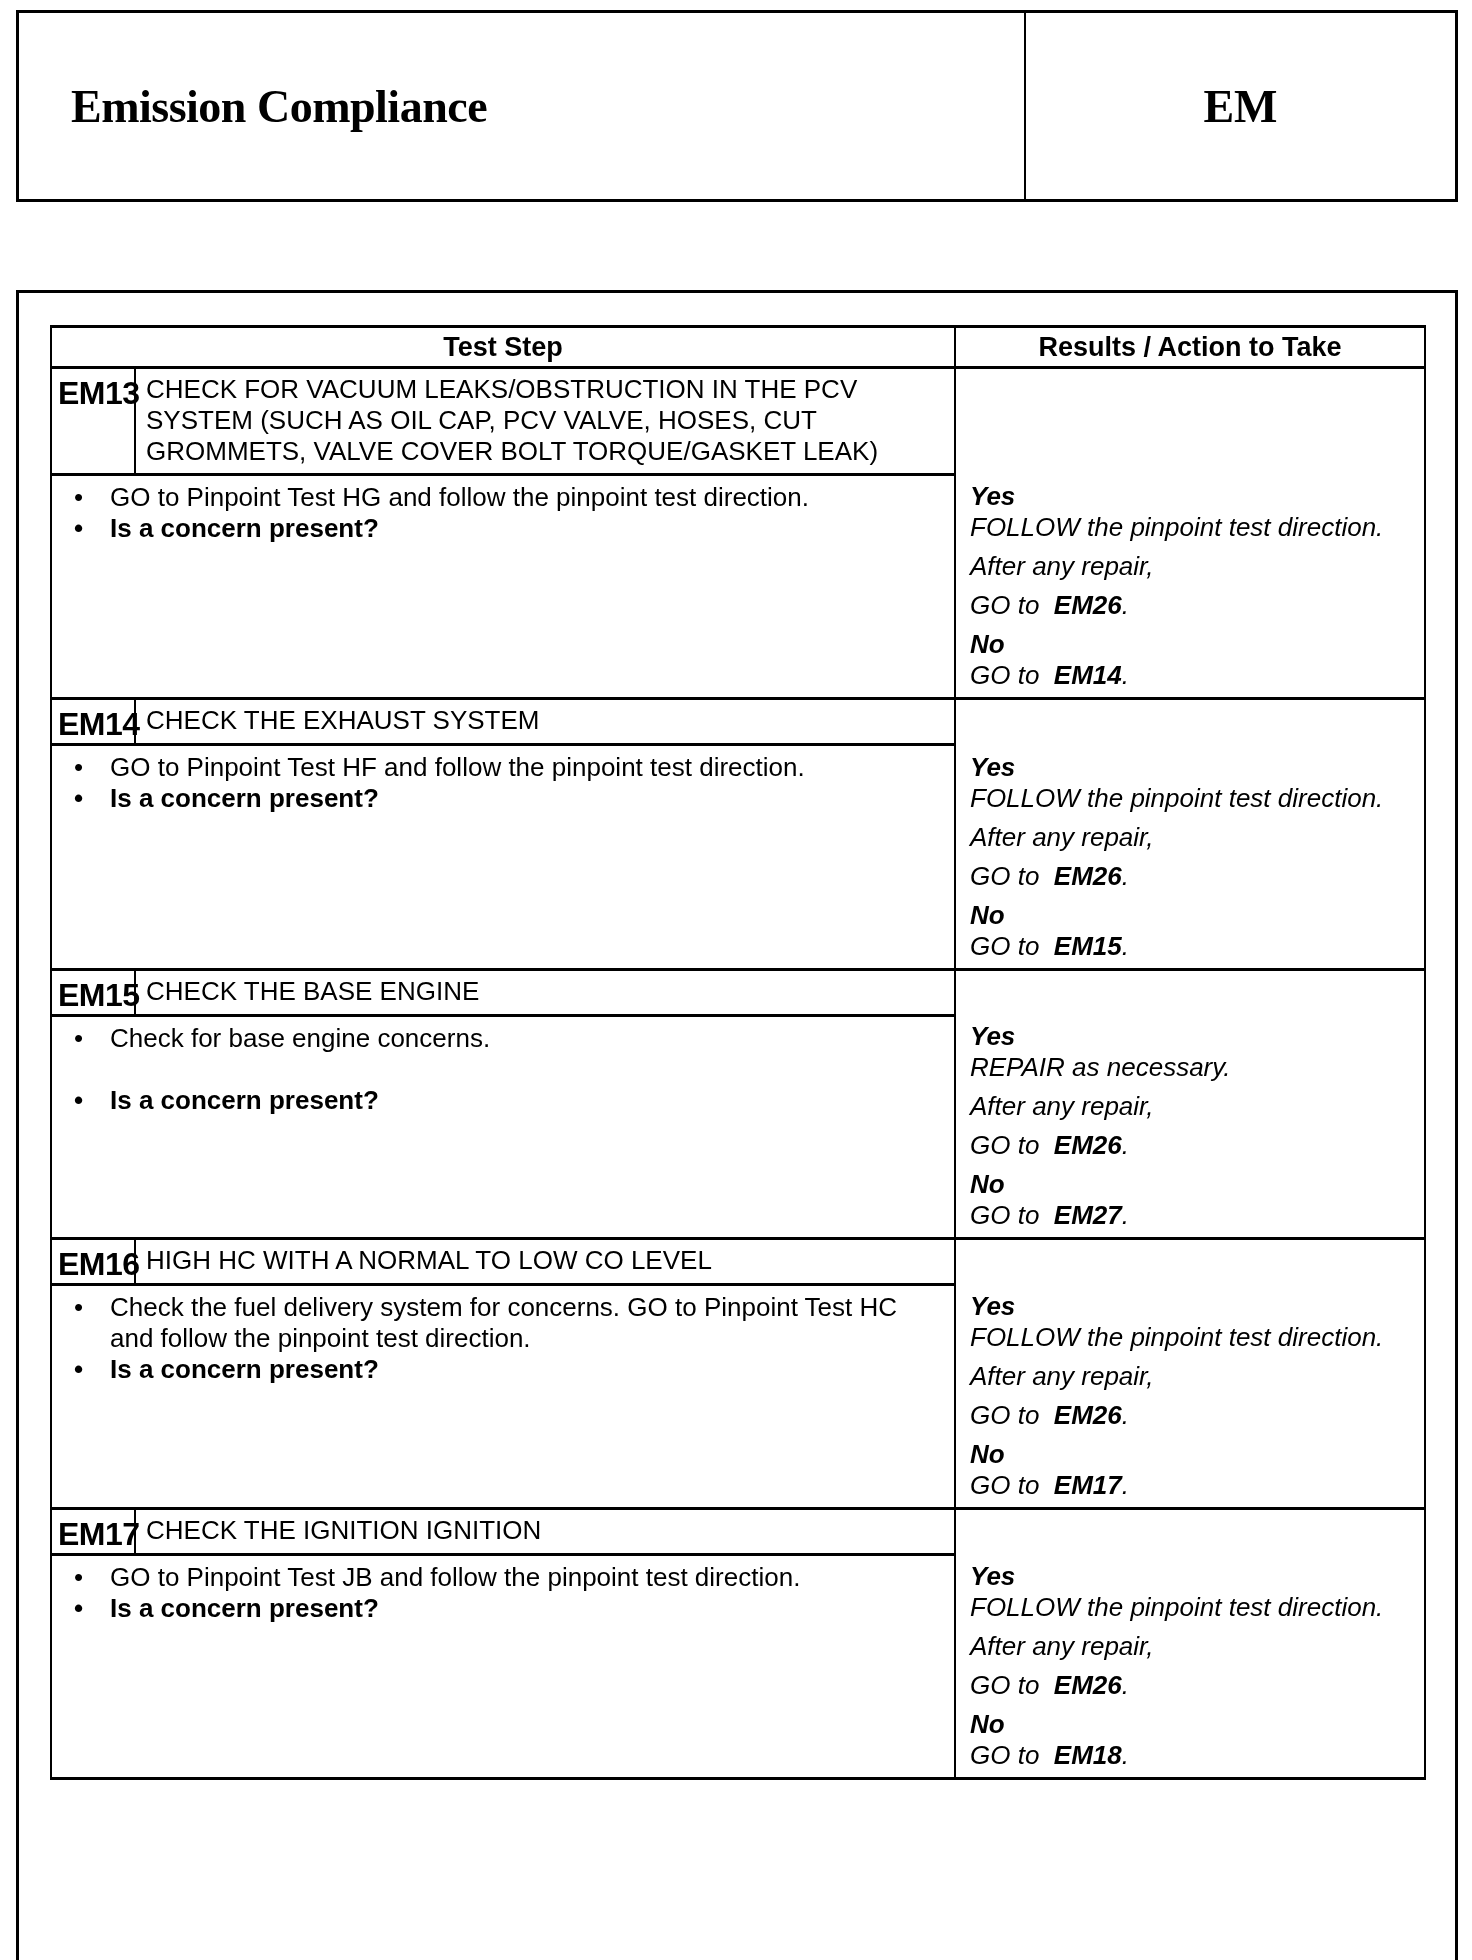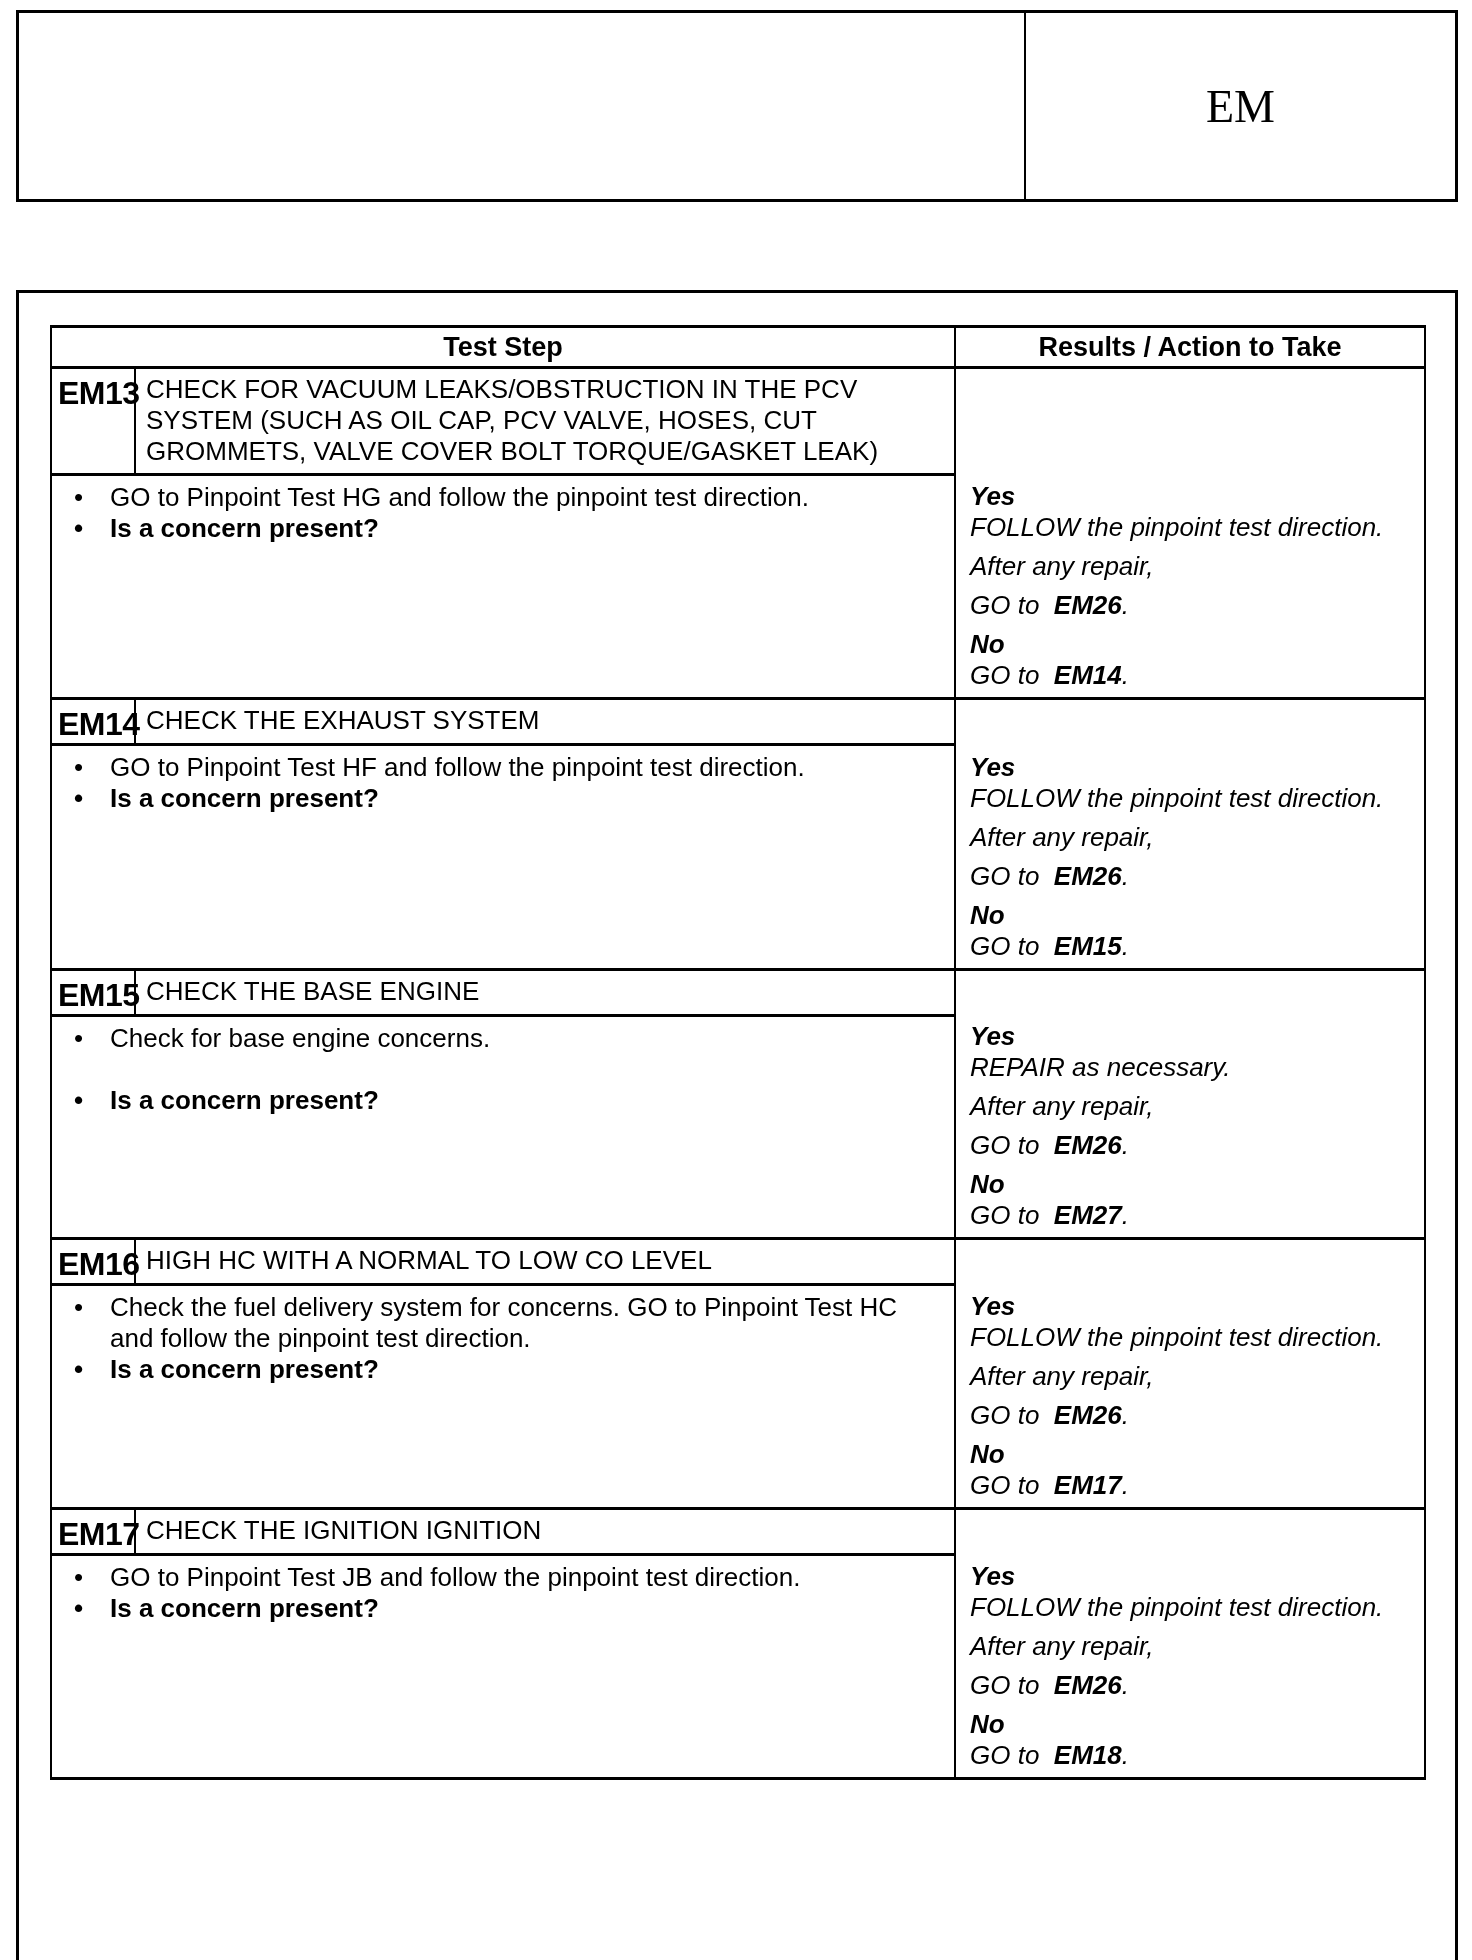--- a/index.html
+++ b/index.html
@@ -1,20 +1,20 @@
 <!DOCTYPE html>
 <html><head>
 <meta charset="utf-8">
 <style>
   html, body { margin: 0; padding: 0; background: #ffffff; }
   body { width: 1472px; height: 1960px; position: relative; overflow: hidden; font-family: "Liberation Sans", sans-serif; color: #000; }
   .header-box { position: absolute; left: 16px; top: 10px; width: 1436px; height: 186px; border: 3px solid #000; border-top-width: 3px; box-sizing: content-box; }
   .header-box .title { position: absolute; left: 52px; top: 0; height: 186px; display: flex; align-items: center; font-family: "Liberation Serif", serif; font-weight: bold; font-size: 46px; letter-spacing: -0.5px; }
   .header-box .divider { position: absolute; left: 1005px; top: 0; width: 2px; height: 186px; background: #000; }
-  .header-box .code { position: absolute; left: 1007px; right: 0; top: 0; height: 186px; display: flex; align-items: center; justify-content: center; font-family: "Liberation Serif", serif; font-weight: normal; font-size: 46px; }
+  .header-box .code { position: absolute; left: 1007px; right: 0; top: 0; height: 186px; display: flex; align-items: center; justify-content: center; font-family: "Liberation Serif", serif; font-weight: bold; font-size: 46px; }
 
   .content-box { position: absolute; left: 16px; top: 242px; width: 1436px; height: 1702px; border: 3px solid #000; border-top-width: 3px; border-bottom-width: 4px; margin-top: 48px; }
 
   table.steps { position: absolute; left: 31px; top: 32px; width: 1374px; border-collapse: collapse; table-layout: fixed; }
   table.steps td, table.steps th { border: 2px solid #000; padding: 0; vertical-align: top; }
   table.steps th { font-weight: bold; font-size: 27px; height: 38px; text-align: center; vertical-align: middle; border-top-width: 3px; border-bottom-width: 3px; }
   col.c-id { width: 84px; }
   col.c-desc { width: 820px; }
   col.c-res { width: 470px; }
 
@@ -33,20 +33,21 @@
   .res-block { font-size: 26px; line-height: 31px; }
   .res-block .lbl { font-weight: bold; display: block; }
   .res-block .line { display: block; }
   .res-block .gap { margin-top: 8px; }
   .res-block b { font-weight: bold; }
 </style>
 </head>
 <body>
 
 <div class="header-box">
+  <div class="title">Emission Compliance</div>
   <div class="divider"></div>
   <div class="code">EM</div>
 </div>
 
 <div class="content-box">
   <table class="steps">
     <colgroup>
         <col class="c-id">
         <col class="c-desc">
         <col class="c-res">

